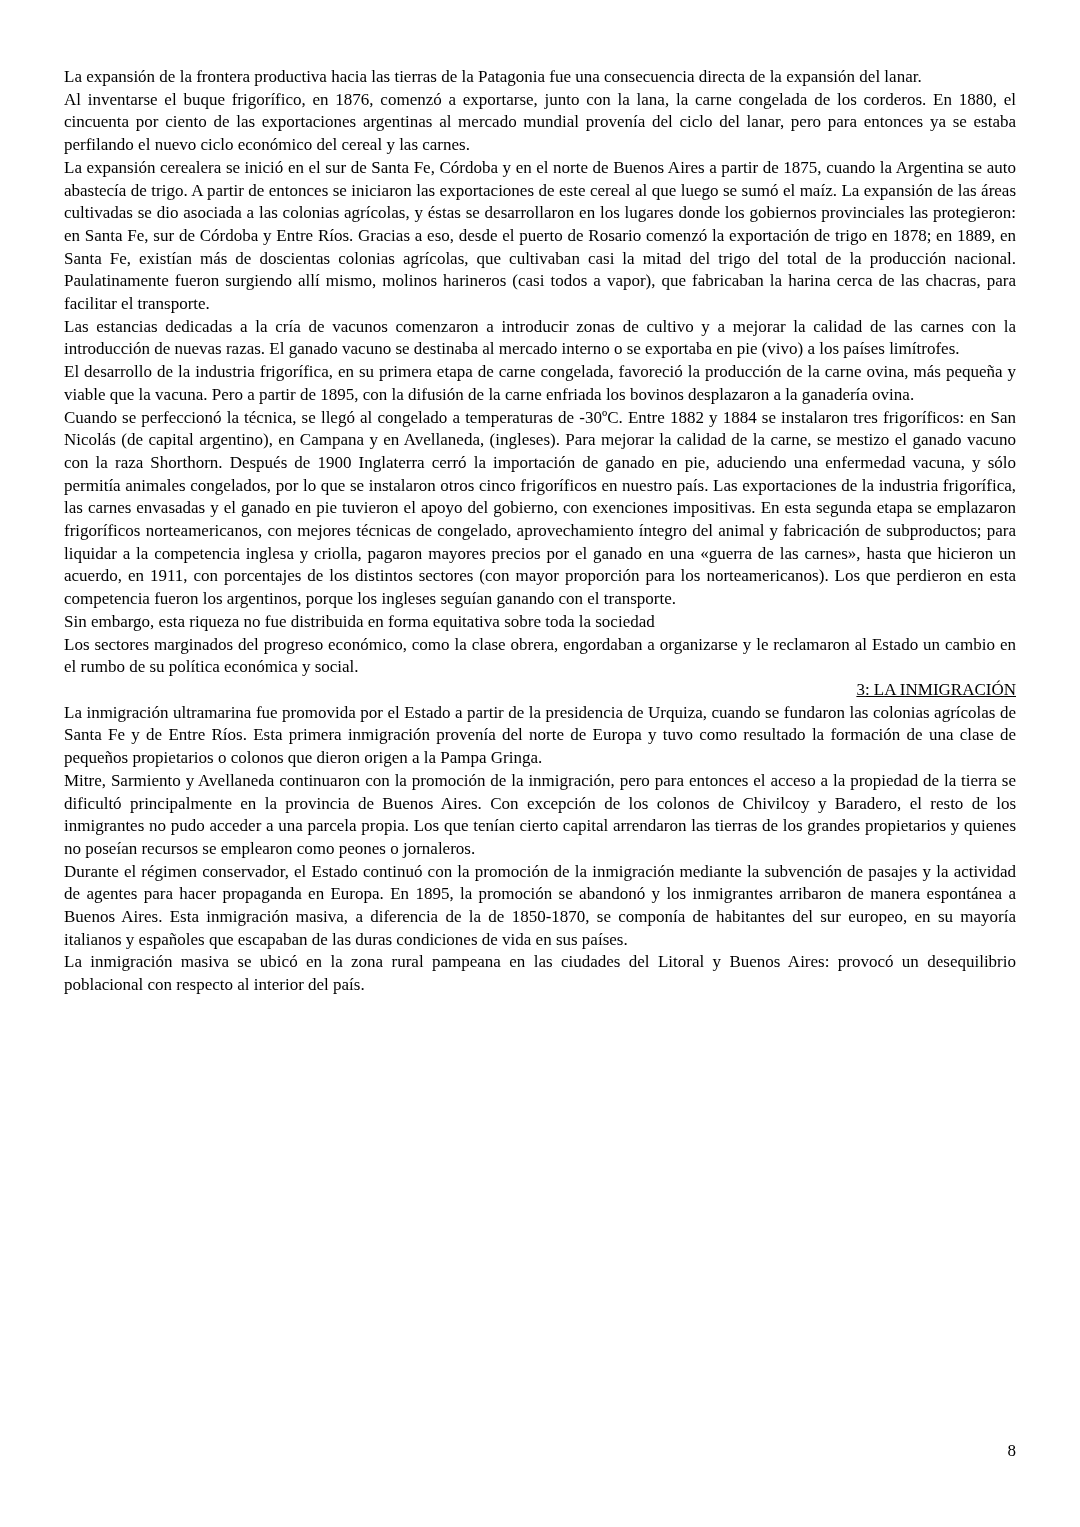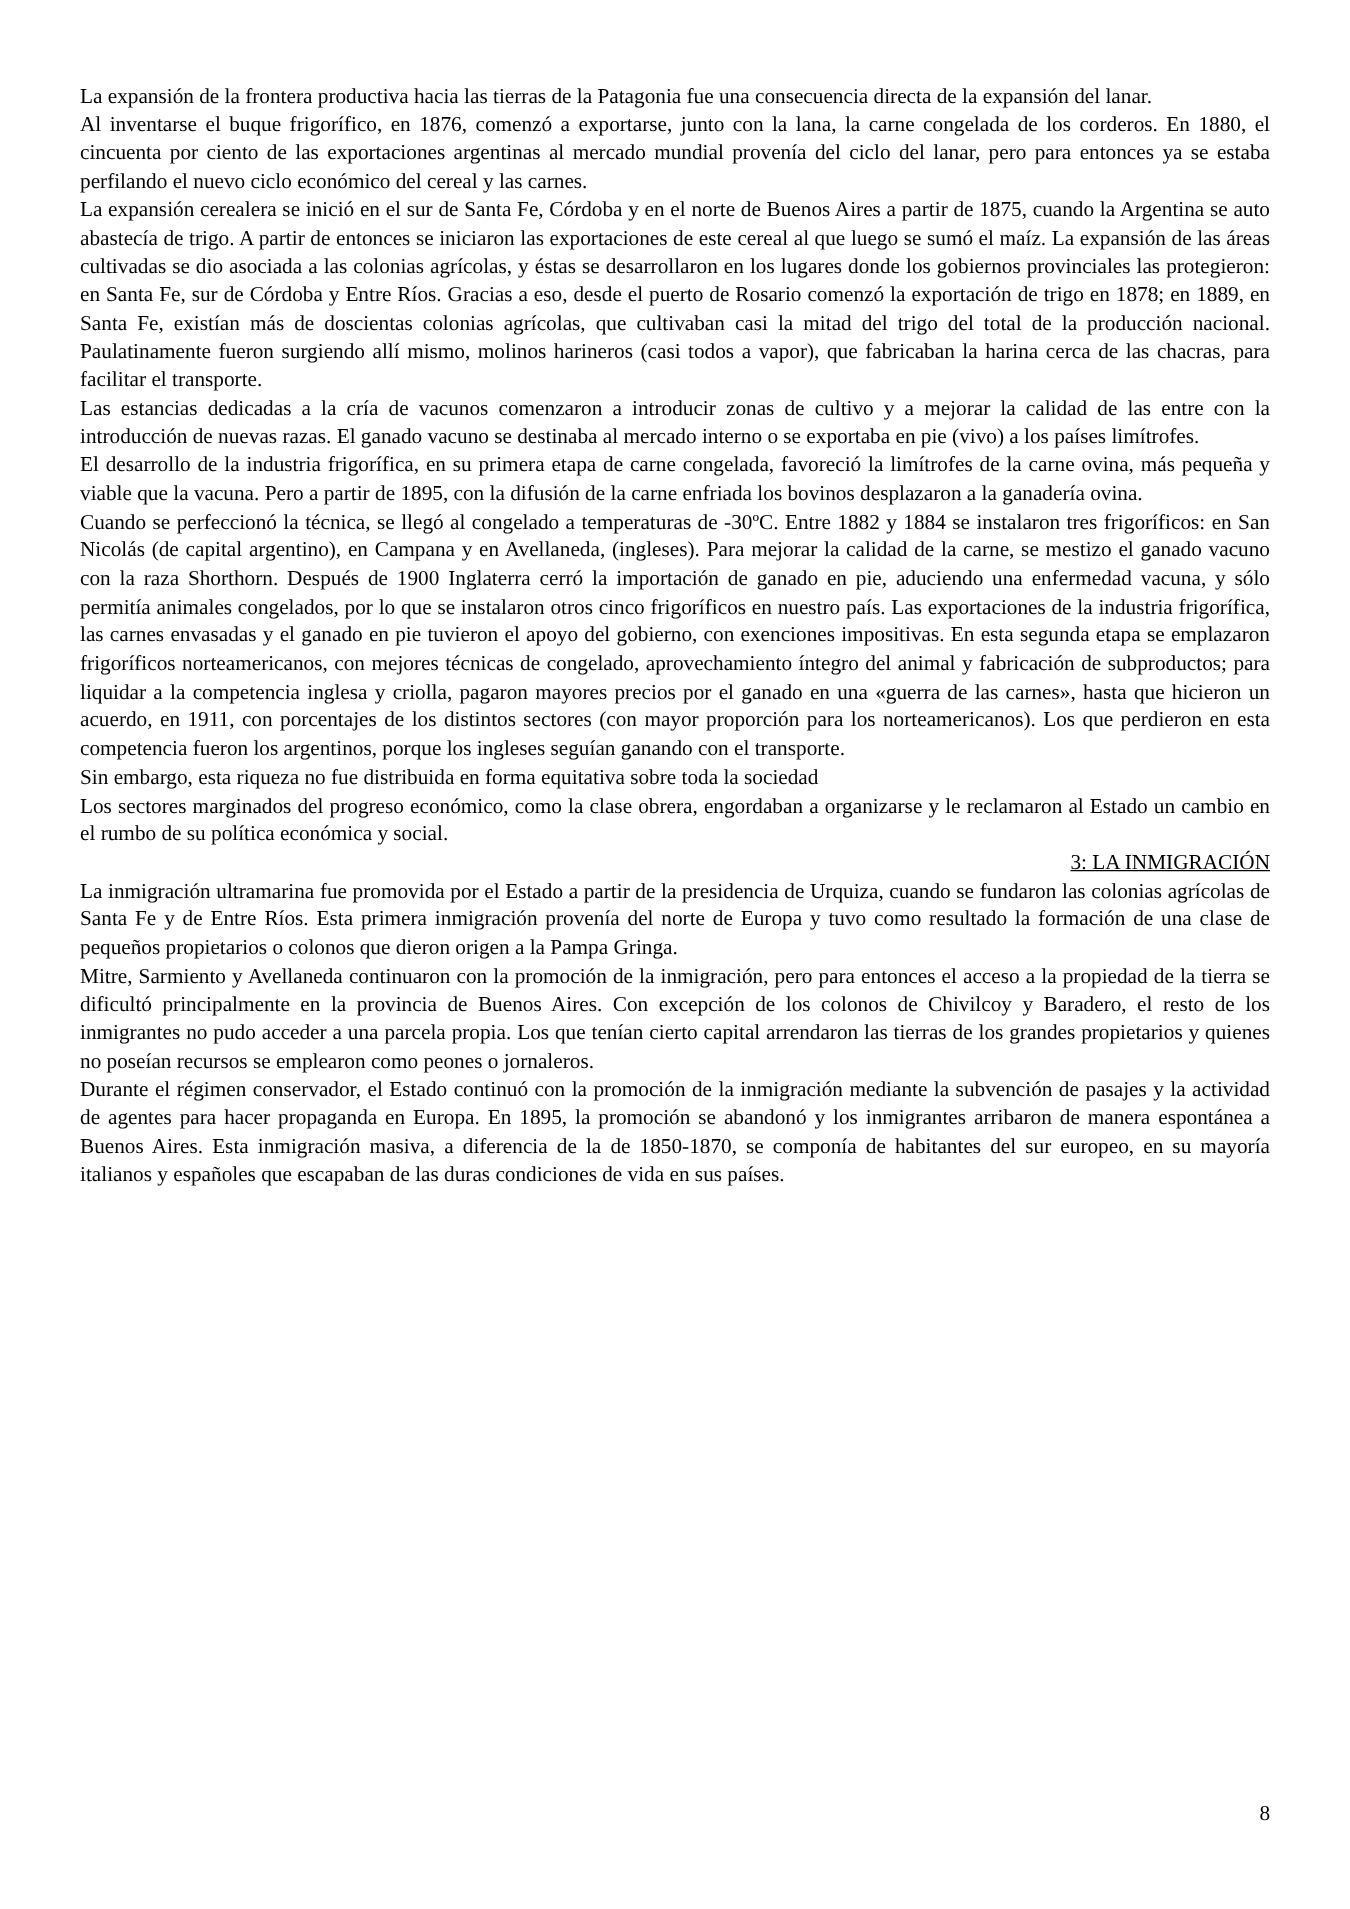--- a/index.html
+++ b/index.html
@@ -40,24 +40,25 @@
   }
 </style>
 </head>
 <body>
 
 <div class="page">
   <div class="content">
     <p>La expansión de la frontera productiva hacia las tierras de la Patagonia fue una consecuencia directa de la expansión del lanar.</p>
     <p>Al inventarse el buque frigorífico, en 1876, comenzó a exportarse, junto con la lana, la carne congelada de los corderos. En 1880, el cincuenta por ciento de las exportaciones argentinas al mercado mundial provenía del ciclo del lanar, pero para entonces ya se estaba perfilando el nuevo ciclo económico del cereal y las carnes.</p>
     <p>La expansión cerealera se inició en el sur de Santa Fe, Córdoba y en el norte de Buenos Aires a partir de 1875, cuando la Argentina se auto abastecía de trigo. A partir de entonces se iniciaron las exportaciones de este cereal al que luego se sumó el maíz. La expansión de las áreas cultivadas se dio asociada a las colonias agrícolas, y éstas se desarrollaron en los lugares donde los gobiernos provinciales las protegieron: en Santa Fe, sur de Córdoba y Entre Ríos. Gracias a eso, desde el puerto de Rosario comenzó la exportación de trigo en 1878; en 1889, en Santa Fe, existían más de doscientas colonias agrícolas, que cultivaban casi la mitad del trigo del total de la producción nacional. Paulatinamente fueron surgiendo allí mismo, molinos harineros (casi todos a vapor), que fabricaban la harina cerca de las chacras, para facilitar el transporte.</p>
-    <p>Las estancias dedicadas a la cría de vacunos comenzaron a introducir zonas de cultivo y a mejorar la calidad de las entre con la introducción de nuevas razas. El ganado vacuno se destinaba al mercado interno o se exportaba en pie (vivo) a los países limítrofes.</p>
-    <p>El desarrollo de la industria frigorífica, en su primera etapa de carne congelada, favoreció la limítrofes de la carne ovina, más pequeña y viable que la vacuna. Pero a partir de 1895, con la difusión de la carne enfriada los bovinos desplazaron a la ganadería ovina.</p>
+    <p>Las estancias dedicadas a la cría de vacunos comenzaron a introducir zonas de cultivo y a mejorar la calidad de las carnes con la introducción de nuevas razas. El ganado vacuno se destinaba al mercado interno o se exportaba en pie (vivo) a los países limítrofes.</p>
+    <p>El desarrollo de la industria frigorífica, en su primera etapa de carne congelada, favoreció la producción de la carne ovina, más pequeña y viable que la vacuna. Pero a partir de 1895, con la difusión de la carne enfriada los bovinos desplazaron a la ganadería ovina.</p>
     <p>Cuando se perfeccionó la técnica, se llegó al congelado a temperaturas de -30ºC. Entre 1882 y 1884 se instalaron tres frigoríficos: en San Nicolás (de capital argentino), en Campana y en Avellaneda, (ingleses). Para mejorar la calidad de la carne, se mestizo el ganado vacuno con la raza Shorthorn. Después de 1900 Inglaterra cerró la importación de ganado en pie, aduciendo una enfermedad vacuna, y sólo permitía animales congelados, por lo que se instalaron otros cinco frigoríficos en nuestro país. Las exportaciones de la industria frigorífica, las carnes envasadas y el ganado en pie tuvieron el apoyo del gobierno, con exenciones impositivas. En esta segunda etapa se emplazaron frigoríficos norteamericanos, con mejores técnicas de congelado, aprovechamiento íntegro del animal y fabricación de subproductos; para liquidar a la competencia inglesa y criolla, pagaron mayores precios por el ganado en una «guerra de las carnes», hasta que hicieron un acuerdo, en 1911, con porcentajes de los distintos sectores (con mayor proporción para los norteamericanos). Los que perdieron en esta competencia fueron los argentinos, porque los ingleses seguían ganando con el transporte.</p>
     <p>Sin embargo, esta riqueza no fue distribuida en forma equitativa sobre toda la sociedad</p>
     <p>Los sectores marginados del progreso económico, como la clase obrera, engordaban a organizarse y le reclamaron al Estado un cambio en el rumbo de su política económica y social.</p>
     <p class="heading">3: LA INMIGRACIÓN</p>
     <p>La inmigración ultramarina fue promovida por el Estado a partir de la presidencia de Urquiza, cuando se fundaron las colonias agrícolas de Santa Fe y de Entre Ríos. Esta primera inmigración provenía del norte de Europa y tuvo como resultado la formación de una clase de pequeños propietarios o colonos que dieron origen a la Pampa Gringa.</p>
     <p>Mitre, Sarmiento y Avellaneda continuaron con la promoción de la inmigración, pero para entonces el acceso a la propiedad de la tierra se dificultó principalmente en la provincia de Buenos Aires. Con excepción de los colonos de Chivilcoy y Baradero, el resto de los inmigrantes no pudo acceder a una parcela propia. Los que tenían cierto capital arrendaron las tierras de los grandes propietarios y quienes no poseían recursos se emplearon como peones o jornaleros.</p>
     <p>Durante el régimen conservador, el Estado continuó con la promoción de la inmigración mediante la subvención de pasajes y la actividad de agentes para hacer propaganda en Europa. En 1895, la promoción se abandonó y los inmigrantes arribaron de manera espontánea a Buenos Aires. Esta inmigración masiva, a diferencia de la de 1850-1870, se componía de habitantes del sur europeo, en su mayoría italianos y españoles que escapaban de las duras condiciones de vida en sus países.</p>
+    <p>La inmigración masiva se ubicó en la zona rural pampeana en las ciudades del Litoral y Buenos Aires: provocó un desequilibrio poblacional con respecto al interior del país.</p>
   </div>
   <div class="page-number">8</div>
 </div>
 
 </body></html>

